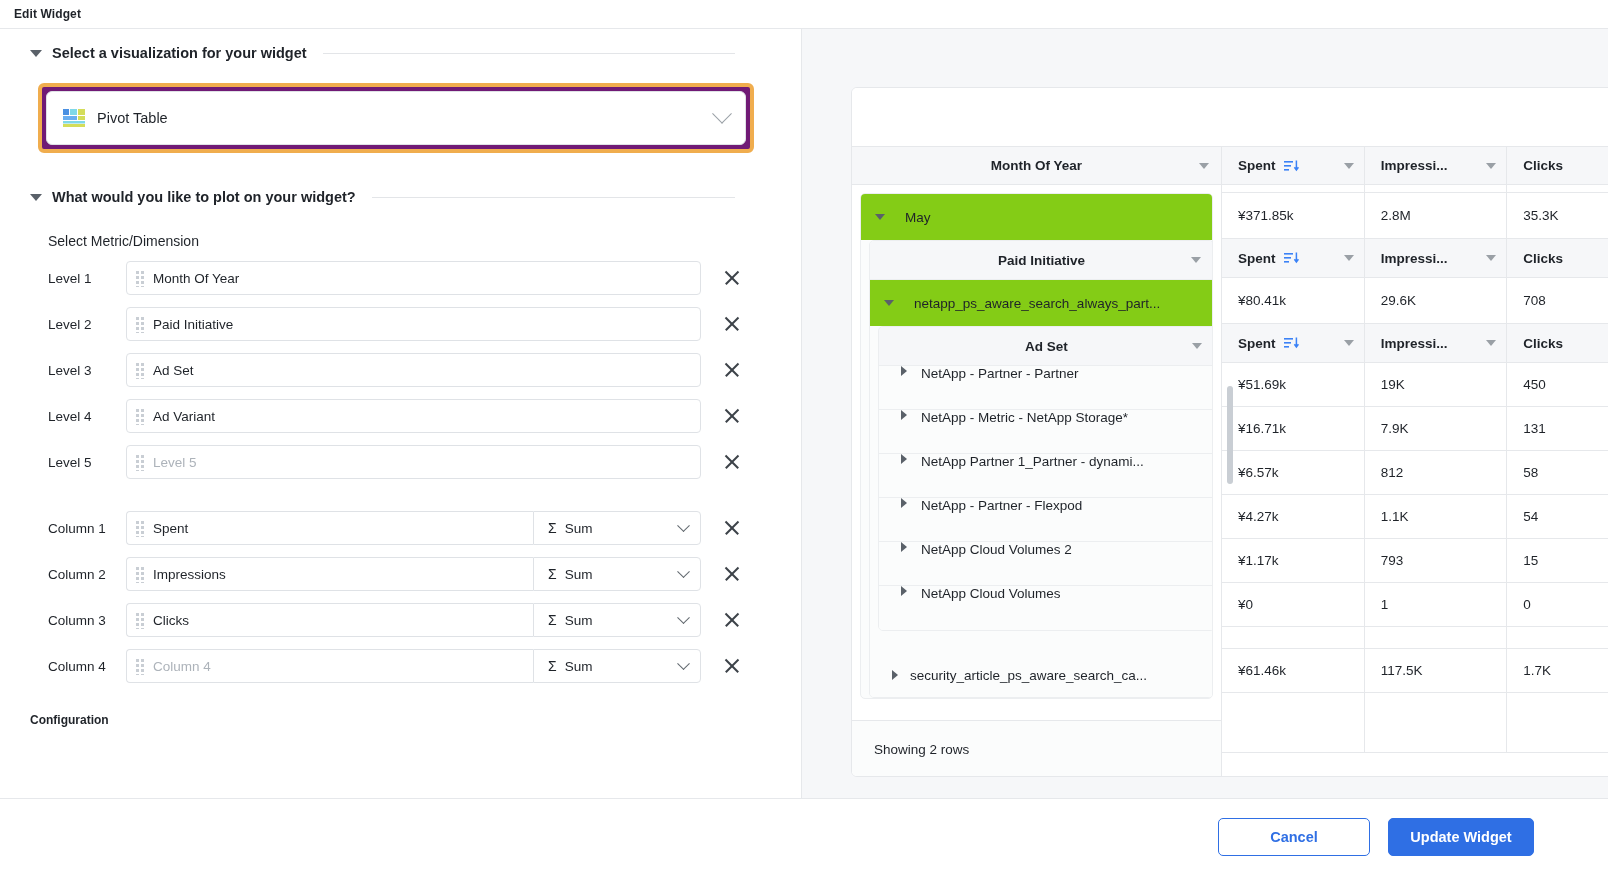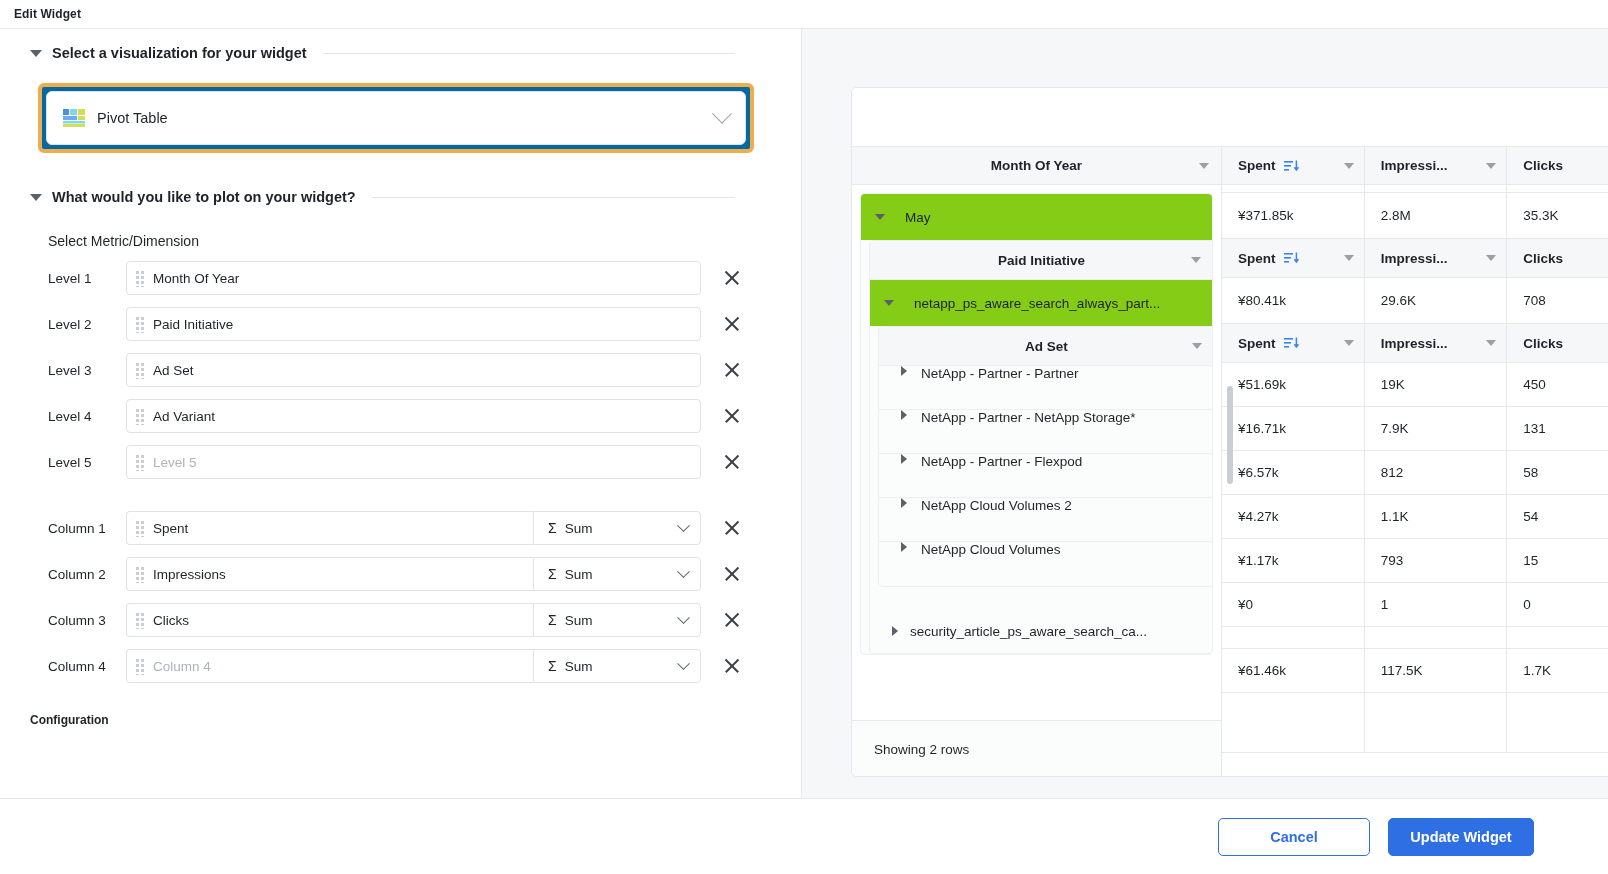--- a/index.html
+++ b/index.html
@@ -39,21 +39,21 @@
     border-top: 7px solid #5a6169; flex: 0 0 auto; margin-top: 1px;
   }
   .section-head .sh-label { font-size: 14.5px; font-weight: bold; color: #1f2329; white-space: nowrap; }
   .section-head .rule { flex: 1 1 auto; height: 1px; background: #e3e5e8; margin-left: 6px; }
 
   
   .viz-ring {
     margin: 22px 0 0 38px; width: 716px; height: 70px;
     border: 4px solid #f0ad4e; border-radius: 6px;
     display: flex; align-items: center; justify-content: center;
-    background: #0369a1;
+    background: #701a75;
   }
   .viz-select {
     width: 700px; height: 54px; border: 1px solid #dfe2e6; border-radius: 6px;
     background: #fff; display: flex; align-items: center; padding: 0 16px 0 16px;
     gap: 12px;
   }
   .viz-icon { width: 22px; height: 18px; flex: 0 0 auto; display:block; }
   .viz-name { font-size: 14.5px; color: #1f2329; flex: 1 1 auto; }
   .chev {
     width: 14px; height: 14px; flex: 0 0 auto;
@@ -406,21 +406,25 @@
                 <div class="sub-hdr">
                   <span class="hdr-title">Ad Set</span>
                   <span class="hdr-caret"></span>
                 </div>
                 <div class="leaf-row">
                   <span class="tri-right"></span>
                   <span class="leaf-name">NetApp - Partner - Partner</span>
                 </div>
                 <div class="leaf-row">
                   <span class="tri-right"></span>
-                  <span class="leaf-name">NetApp - Partner - NetApp Storage*</span>
+                  <span class="leaf-name">NetApp - Metric - NetApp Storage*</span>
+                </div>
+                <div class="leaf-row">
+                  <span class="tri-right"></span>
+                  <span class="leaf-name">NetApp Partner 1_Partner - dynami...</span>
                 </div>
                 <div class="leaf-row">
                   <span class="tri-right"></span>
                   <span class="leaf-name">NetApp - Partner - Flexpod</span>
                 </div>
                 <div class="leaf-row">
                   <span class="tri-right"></span>
                   <span class="leaf-name">NetApp Cloud Volumes 2</span>
                 </div>
                 <div class="leaf-row">

